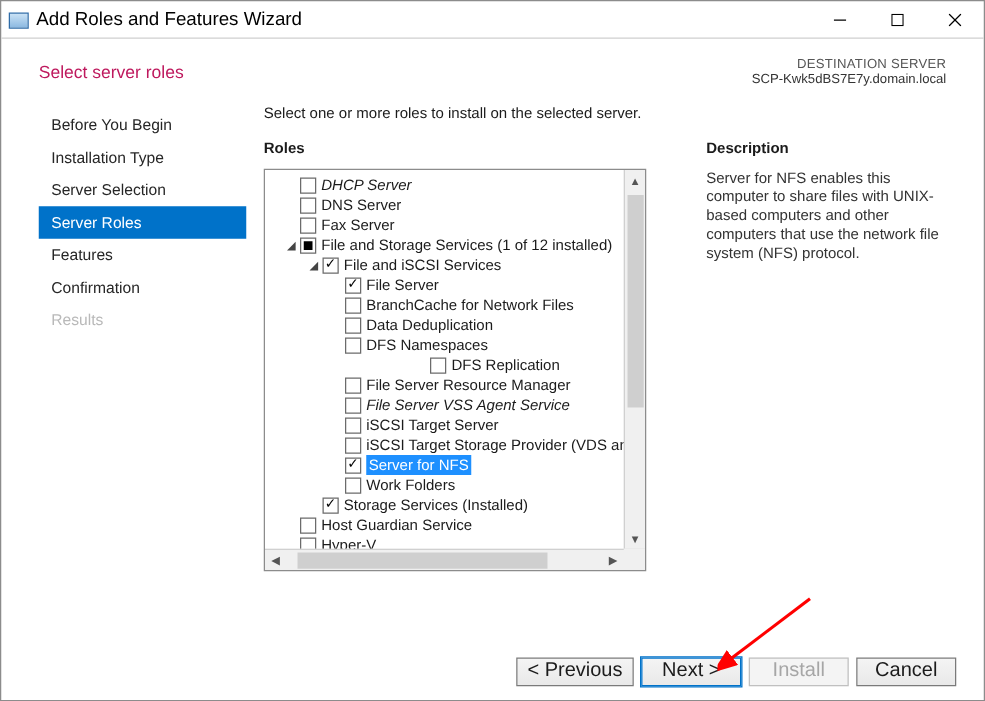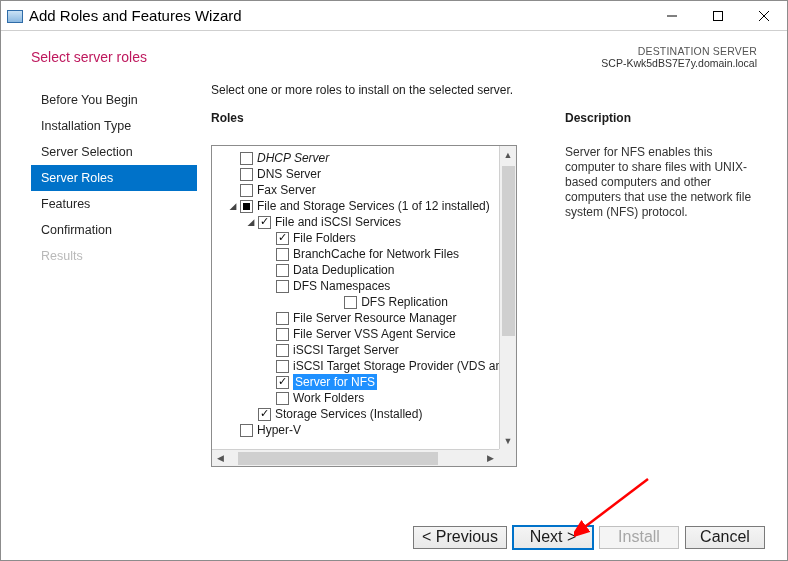--- a/index.html
+++ b/index.html
@@ -87,21 +87,21 @@
     color: #fff;
   }
   .nav-item.dis { color: #b9b9b9; }
 
   .center {
     flex: 1;
     padding: 8px 14px 0 14px;
     min-width: 0;
   }
   .instruction { padding-bottom: 14px; }
-  .col-head { font-weight: 600; margin-bottom: 20px; }
+  .col-head { font-weight: 600; margin-bottom: 10px; }
   .roles-box {
     border: 1px solid #8c8c8c;
     width: 306px;
     height: 322px;
     overflow: hidden;
     position: relative;
     background: #fff;
   }
   .roles-scroll {
     position: absolute;
@@ -292,21 +292,21 @@
             <span class="cb indet"></span>
             <span class="lbl">File and Storage Services (1 of 12 installed)</span>
           </div>
           <div class="row" style="padding-left: 28px;">
             <span class="exp">◢</span>
             <span class="cb chk"></span>
             <span class="lbl">File and iSCSI Services</span>
           </div>
           <div class="row" style="padding-left: 58px;">
             <span class="cb chk"></span>
-            <span class="lbl">File Folders</span>
+            <span class="lbl">File Server</span>
           </div>
           <div class="row" style="padding-left: 58px;">
             <span class="cb"></span>
             <span class="lbl">BranchCache for Network Files</span>
           </div>
           <div class="row" style="padding-left: 58px;">
             <span class="cb"></span>
             <span class="lbl">Data Deduplication</span>
           </div>
           <div class="row" style="padding-left: 58px;">
@@ -314,21 +314,21 @@
             <span class="lbl">DFS Namespaces</span>
           </div>
           <div class="row" style="padding-left: 58px; justify-content: center;">
             <span class="cb"></span>
             <span class="lbl">DFS Replication</span>
           </div>
           <div class="row" style="padding-left: 58px;">
             <span class="cb"></span>
             <span class="lbl">File Server Resource Manager</span>
           </div>
-          <div class="row" style="padding-left: 58px;">
+          <div class="row" style="padding-left: 58px; font-style: italic;">
             <span class="cb"></span>
             <span class="lbl">File Server VSS Agent Service</span>
           </div>
           <div class="row" style="padding-left: 58px;">
             <span class="cb"></span>
             <span class="lbl">iSCSI Target Server</span>
           </div>
           <div class="row" style="padding-left: 58px;">
             <span class="cb"></span>
             <span class="lbl">iSCSI Target Storage Provider (VDS and VSS</span>
@@ -337,20 +337,24 @@
             <span class="cb chk"></span>
             <span class="lbl hl">Server for NFS</span>
           </div>
           <div class="row" style="padding-left: 58px;">
             <span class="cb"></span>
             <span class="lbl">Work Folders</span>
           </div>
           <div class="row" style="padding-left: 40px;">
             <span class="cb chk"></span>
             <span class="lbl">Storage Services (Installed)</span>
+          </div>
+          <div class="row" style="padding-left: 22px;">
+            <span class="cb"></span>
+            <span class="lbl">Host Guardian Service</span>
           </div>
           <div class="row" style="padding-left: 22px;">
             <span class="cb"></span>
             <span class="lbl">Hyper-V</span>
           </div>
         </div>
       <div class="scrollbar-v">
         <div class="arrow">▲</div>
         <div class="thumb"></div>
         <div class="arrow" style="position:absolute;bottom:0;width:100%;">▼</div>

